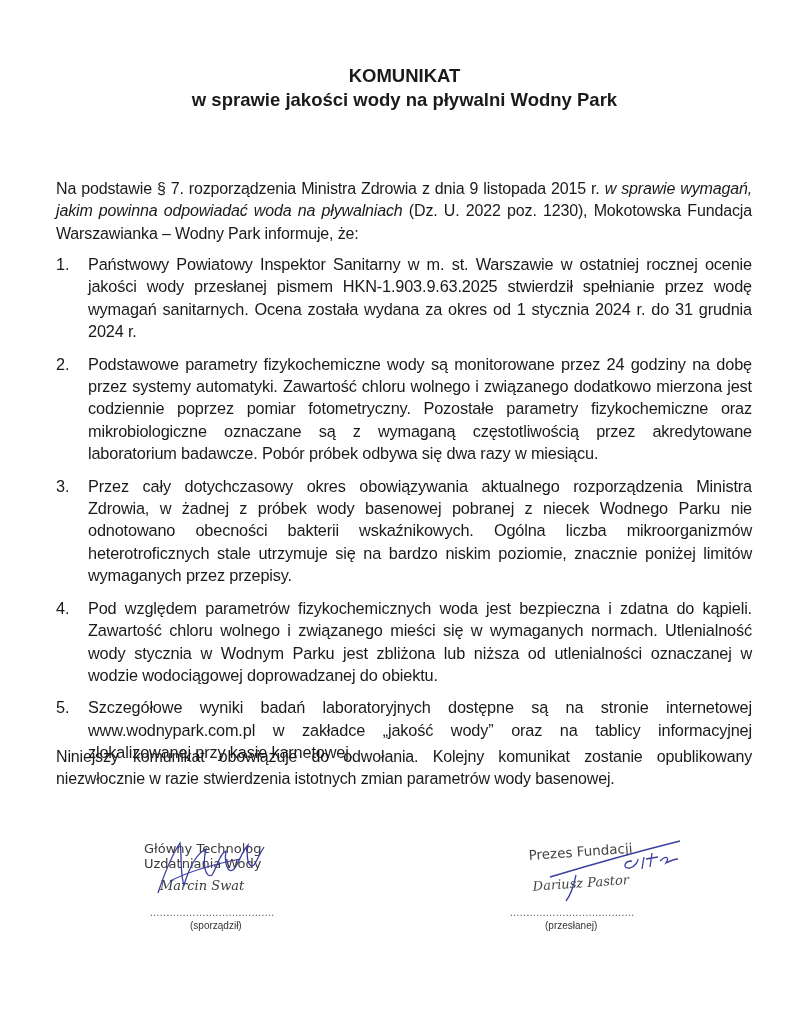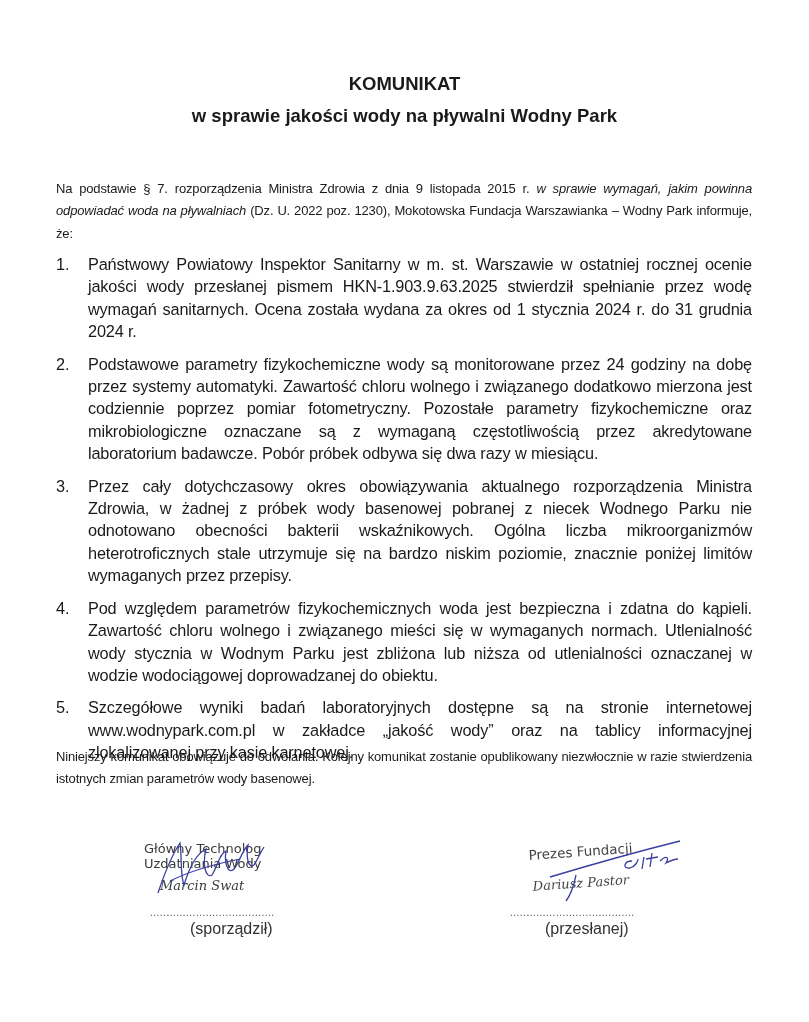--- a/index.html
+++ b/index.html
@@ -1,39 +1,39 @@
 <!DOCTYPE html>
 <html><head>
 <meta charset="utf-8">
 <style>
   html, body { margin: 0; padding: 0; background: #ffffff; }
   body { width: 809px; height: 1022px; position: relative; overflow: hidden;
          font-family: "Liberation Sans", sans-serif; color: #1a1a1a; }
   .title { position: absolute; left: 0; width: 809px; text-align: center;
            font-weight: bold; font-size: 18.5px; line-height: 24px; top: 64px; }
-  .title div { margin: 8px; }
-  .para { position: absolute; left: 56px; width: 696px; font-size: 13px;
+  .title div { margin: 0; }
+  .para { position: absolute; left: 56px; width: 696px; font-size: 16px;
           line-height: 22.4px; text-align: justify; letter-spacing: -0.15px; }
   .intro { top: 178px; }
   .intro i { font-style: italic; }
   ol.items { position: absolute; left: 56px; width: 696px; top: 253px; margin: 0;
              padding: 0; list-style: none; font-size: 16.3px; line-height: 22.4px;
              letter-spacing: -0.15px; }
   ol.items li { position: relative; padding-left: 32px; margin-bottom: 10px; text-align: justify; }
   ol.items li .num { position: absolute; left: 0; top: 0; width: 28px; text-align: left; }
   .closing { top: 746px; }
   .sig { position: absolute; font-size: 12.5px; color: #333; }
   .sig-left { left: 130px; top: 835px; width: 190px; }
   .sig-right { left: 500px; top: 835px; width: 180px; }
   .stamp-left { font-family: "DejaVu Sans", sans-serif; font-size: 13px; line-height: 15px; color: #3a3a3a; position: absolute; left: 14px; top: 6px; }
   .stamp-left .name { font-family: "DejaVu Serif", serif; font-style: italic; font-size: 13px; margin-left: 16px; display: block; margin-top: 7px; }
   .stamp-right { position: absolute; left: 28px; top: 0; font-family: "DejaVu Sans", sans-serif; font-size: 13.5px; color: #444; transform: rotate(-4deg); transform-origin: left top; }
   .stamp-right .name { font-family: "DejaVu Serif", serif; font-style: italic; font-size: 13px; display: block; margin-top: 16px; margin-left: 2px; }
   .dots { position: absolute; font-size: 10px; color: #555; letter-spacing: 0.5px; white-space: nowrap; }
-  .role { position: absolute; font-size: 16px; color: #333; }
+  .role { position: absolute; font-size: 10px; color: #333; }
   svg.signature { position: absolute; }
 </style>
 </head>
 <body>
 
 <div class="title">
   <div>KOMUNIKAT</div>
   <div>w sprawie jakości wody na pływalni Wodny Park</div>
 </div>
 

